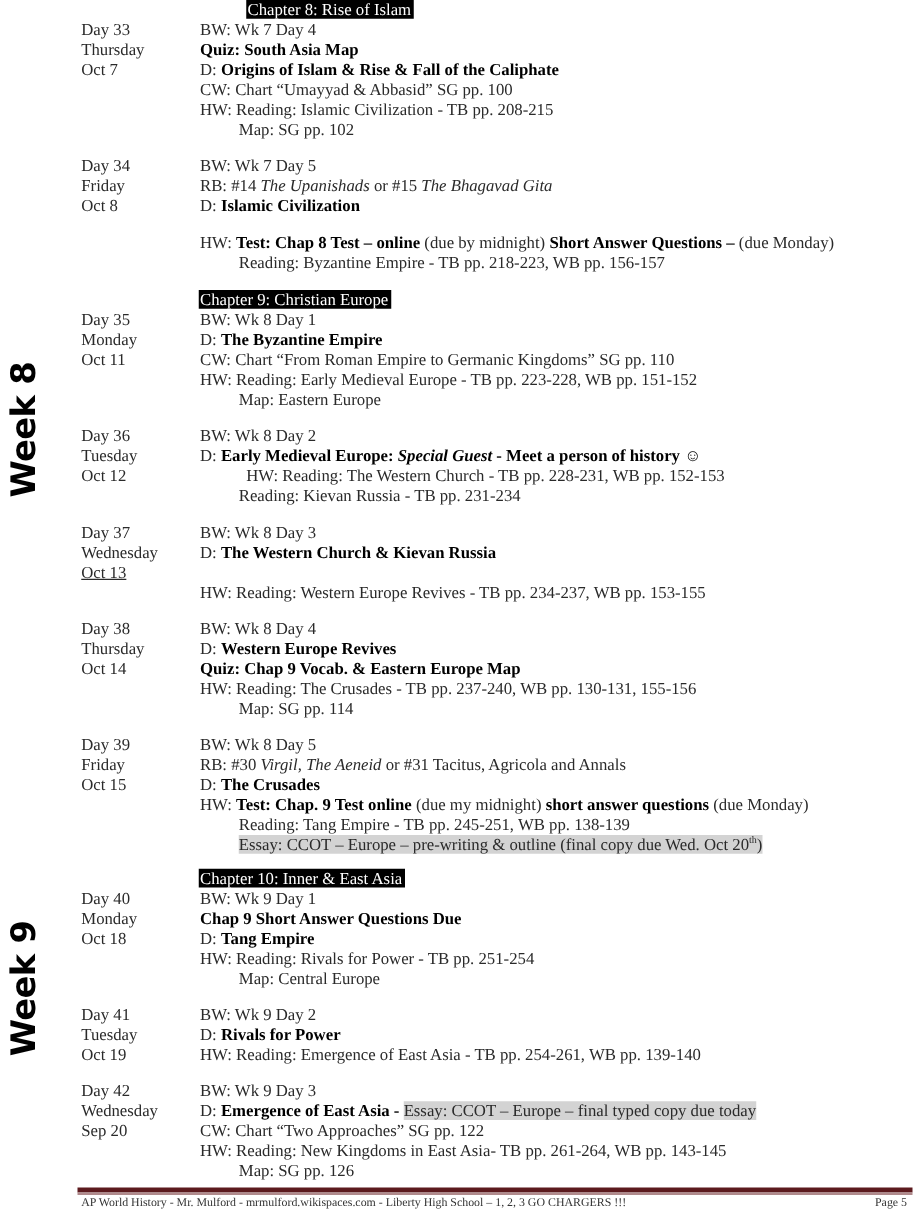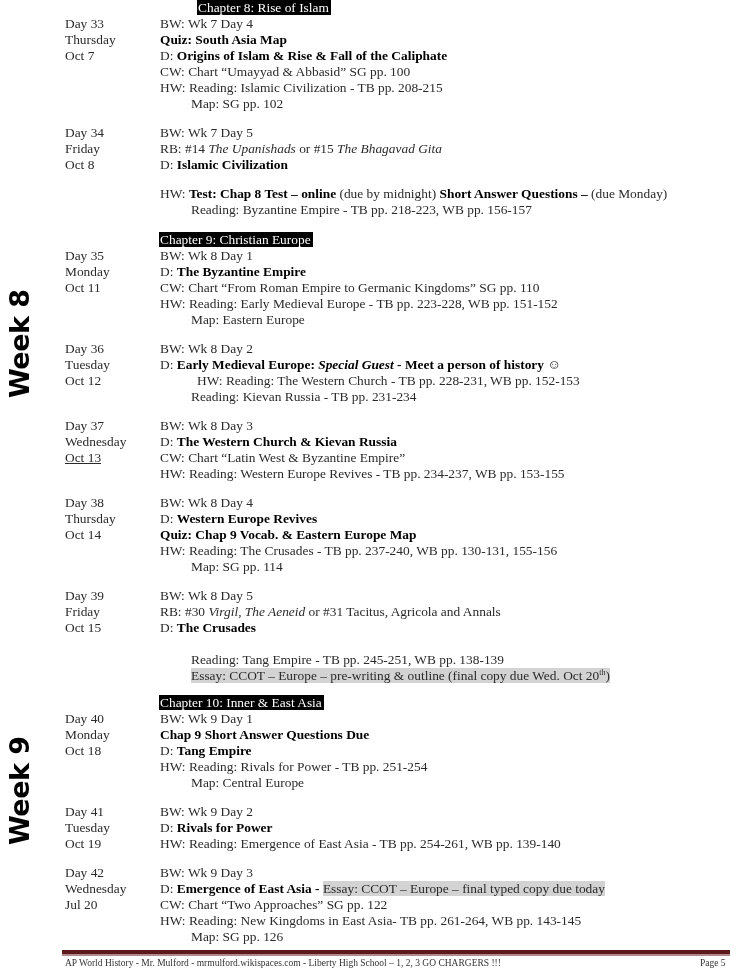--- a/index.html
+++ b/index.html
@@ -82,38 +82,38 @@
   <div class="line col-main" style="top:341px;">BW: Wk 8 Day 2</div>
   <div class="line col-main" style="top:357px;"><span>D: </span><span class="b">Early Medieval Europe: </span><span class="b i">Special Guest</span><span class="b"> - Meet a person of history ☺</span></div>
   <div class="line col-main" style="top:373px;margin-left:37px;">HW: Reading: The Western Church - TB pp. 228-231, WB pp. 152-153</div>
   <div class="line col-ind" style="top:389px;">Reading: Kievan Russia - TB pp. 231-234</div>
 
   <div class="line col-day" style="top:418px;">Day 37</div>
   <div class="line col-day" style="top:434px;">Wednesday</div>
   <div class="line col-day" style="top:450px;text-decoration:underline;">Oct 13</div>
   <div class="line col-main" style="top:418px;">BW: Wk 8 Day 3</div>
   <div class="line col-main" style="top:434px;"><span>D: </span><span class="b">The Western Church &amp; Kievan Russia</span></div>
-  <div class="line col-main" style="top:450px;">CW: Chart “Latin West &amp; Byzantine Empire”</div>
   <div class="line col-main" style="top:466px;">HW: Reading: Western Europe Revives - TB pp. 234-237, WB pp. 153-155</div>
 
   <div class="line col-day" style="top:495px;">Day 38</div>
   <div class="line col-day" style="top:511px;">Thursday</div>
   <div class="line col-day" style="top:527px;">Oct 14</div>
   <div class="line col-main" style="top:495px;">BW: Wk 8 Day 4</div>
   <div class="line col-main" style="top:511px;"><span>D: </span><span class="b">Western Europe Revives</span></div>
   <div class="line col-main b" style="top:527px;">Quiz: Chap 9 Vocab. &amp; Eastern Europe Map</div>
   <div class="line col-main" style="top:543px;">HW: Reading: The Crusades - TB pp. 237-240, WB pp. 130-131, 155-156</div>
   <div class="line col-ind" style="top:559px;">Map: SG pp. 114</div>
 
   <div class="line col-day" style="top:588px;">Day 39</div>
   <div class="line col-day" style="top:604px;">Friday</div>
   <div class="line col-day" style="top:620px;">Oct 15</div>
   <div class="line col-main" style="top:588px;">BW: Wk 8 Day 5</div>
   <div class="line col-main" style="top:604px;"><span>RB: #30 </span><span class="i">Virgil, The Aeneid</span><span> or #31 Tacitus, Agricola and Annals</span></div>
   <div class="line col-main" style="top:620px;"><span>D: </span><span class="b">The Crusades</span></div>
+  <div class="line col-main" style="top:636px;"><span>HW: </span><span class="b">Test: Chap. 9 Test online</span><span> (due my midnight) </span><span class="b">short answer questions</span><span> (due Monday)</span></div>
   <div class="line col-ind" style="top:652px;">Reading: Tang Empire - TB pp. 245-251, WB pp. 138-139</div>
   <div class="line col-ind" style="top:668px;"><span class="hl"><span>Essay: CCOT – Europe – pre-writing &amp; outline (final copy due Wed. Oct 20</span><sup style="font-size:8px;line-height:0;">th</sup><span>)</span></span></div>
 
   <div class="line col-main" style="top:695px;"><span class="chap">Chapter 10: Inner &amp; East Asia</span></div>
 
   <div class="line col-day" style="top:711px;text-align:center;">Day 40</div>
   <div class="line col-day" style="top:727px;">Monday</div>
   <div class="line col-day" style="top:743px;">Oct 18</div>
   <div class="line col-main" style="top:711px;">BW: Wk 9 Day 1</div>
   <div class="line col-main b" style="top:727px;">Chap 9 Short Answer Questions Due</div>
@@ -123,21 +123,21 @@
 
   <div class="line col-day" style="top:804px;">Day 41</div>
   <div class="line col-day" style="top:820px;">Tuesday</div>
   <div class="line col-day" style="top:836px;">Oct 19</div>
   <div class="line col-main" style="top:804px;">BW: Wk 9 Day 2</div>
   <div class="line col-main" style="top:820px;"><span>D: </span><span class="b">Rivals for Power</span></div>
   <div class="line col-main" style="top:836px;">HW: Reading: Emergence of East Asia - TB pp. 254-261, WB pp. 139-140</div>
 
   <div class="line col-day" style="top:865px;">Day 42</div>
   <div class="line col-day" style="top:881px;">Wednesday</div>
-  <div class="line col-day" style="top:897px;">Jul 20</div>
+  <div class="line col-day" style="top:897px;">Sep 20</div>
   <div class="line col-main" style="top:865px;">BW: Wk 9 Day 3</div>
   <div class="line col-main" style="top:881px;"><span>D: </span><span class="b">Emergence of East Asia - </span><span class="hl">Essay: CCOT – Europe – final typed copy due today</span></div>
   <div class="line col-main" style="top:897px;">CW: Chart “Two Approaches” SG pp. 122</div>
   <div class="line col-main" style="top:913px;">HW: Reading: New Kingdoms in East Asia- TB pp. 261-264, WB pp. 143-145</div>
   <div class="line col-ind" style="top:929px;">Map: SG pp. 126</div>
 
   <div class="footer-bar-dark"></div>
   <div class="footer-bar-light"></div>
   <div class="footer-text" style="left:65px;">AP World History - Mr. Mulford - mrmulford.wikispaces.com - Liberty High School – 1, 2, 3 GO CHARGERS !!!</div>
   <div class="footer-text" style="left:700px;">Page 5</div>

